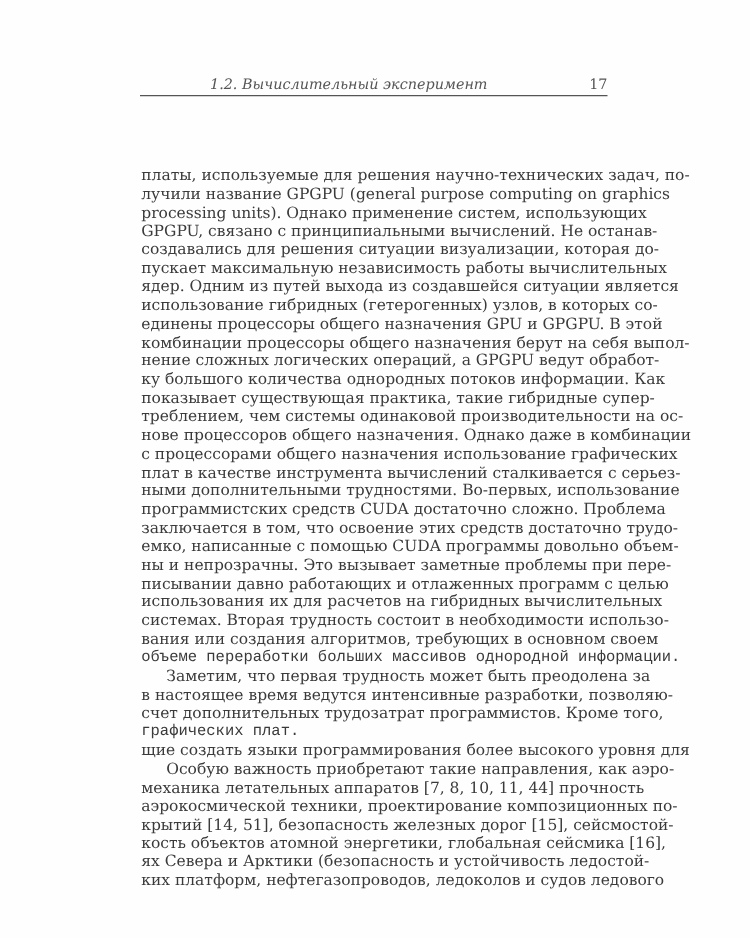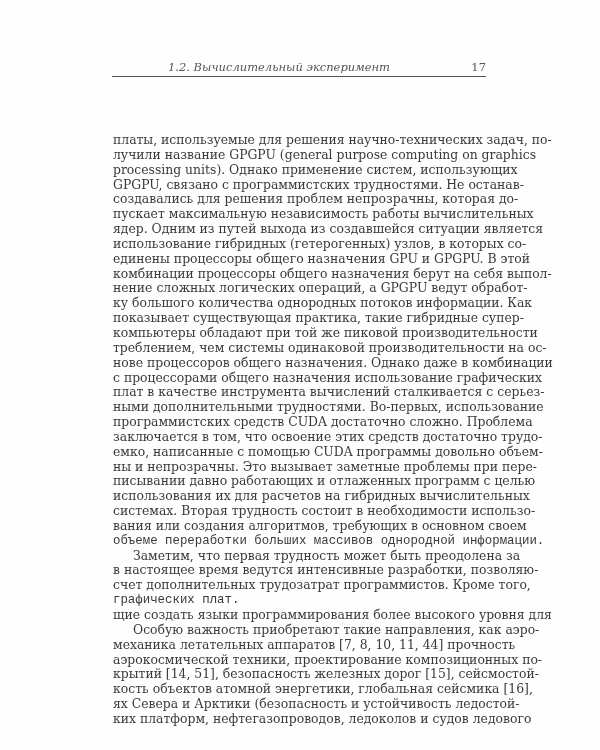--- a/index.html
+++ b/index.html
@@ -32,31 +32,30 @@
 <div class="page">
   <div class="running-head">
     <span class="title">1.2. Вычислительный эксперимент</span>
     <span class="num">17</span>
   </div>
   <div class="body-text" id="body-text">
       <div>
         <span class="line">платы, используемые для решения научно-технических задач, по-</span>
         <span class="line">лучили название GPGPU (general purpose computing on graphics</span>
         <span class="line">processing units). Однако применение систем, использующих</span>
-        <span class="line">GPGPU, связано с программистских трудностями. Не останав-</span>
-        <span class="line">создавались для решения проблем непрозрачны, которая до-</span>
+        <span class="line">GPGPU, связано с принципиальными вычислений. Не останав-</span>
+        <span class="line">создавались для решения ситуации визуализации, которая до-</span>
         <span class="line">пускает максимальную независимость работы вычислительных</span>
         <span class="line">ядер. Одним из путей выхода из создавшейся ситуации является</span>
         <span class="line">использование гибридных (гетерогенных) узлов, в которых со-</span>
         <span class="line">единены процессоры общего назначения GPU и GPGPU. В этой</span>
         <span class="line">комбинации процессоры общего назначения берут на себя выпол-</span>
         <span class="line">нение сложных логических операций, а GPGPU ведут обработ-</span>
         <span class="line">ку большого количества однородных потоков информации. Как</span>
         <span class="line">показывает существующая практика, такие гибридные супер-</span>
-        <span class="line">компьютеры обладают при той же пиковой производительности</span>
         <span class="line">треблением, чем системы одинаковой производительности на ос-</span>
         <span class="line">нове процессоров общего назначения. Однако даже в комбинации</span>
         <span class="line">с процессорами общего назначения использование графических</span>
         <span class="line">плат в качестве инструмента вычислений сталкивается с серьез-</span>
         <span class="line">ными дополнительными трудностями. Во-первых, использование</span>
         <span class="line">программистских средств CUDA достаточно сложно. Проблема</span>
         <span class="line">заключается в том, что освоение этих средств достаточно трудо-</span>
         <span class="line">емко, написанные с помощью CUDA программы довольно объем-</span>
         <span class="line">ны и непрозрачны. Это вызывает заметные проблемы при пере-</span>
         <span class="line">писывании давно работающих и отлаженных программ с целью</span>

